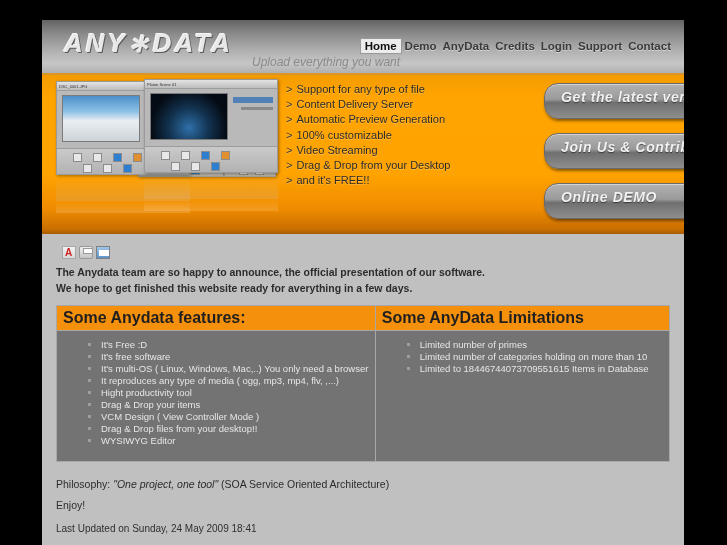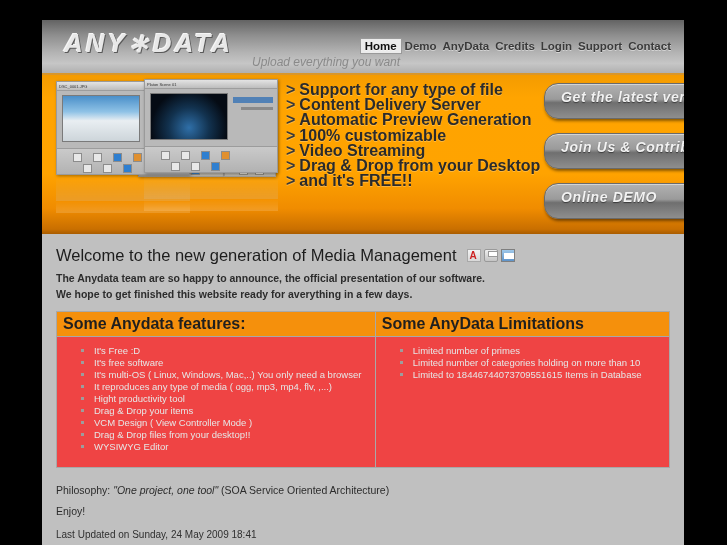--- a/index.html
+++ b/index.html
@@ -108,22 +108,22 @@
     transform: scaleY(-1);
     opacity: .30;
     overflow: hidden;
     filter: blur(0.4px);
   }
   .reflect .rbar { height: 12px; background: linear-gradient(to bottom,rgba(255,255,255,.5),rgba(255,255,255,0)); }
   .reflect .rbox { height: 26px; background: linear-gradient(to bottom, rgba(200,200,200,.65), rgba(255,180,60,0)); }
 
   .features { position: absolute; left: 244px; top: 7px; }
   .feat {
-    font-size: 16px;
-    font-weight: bold;
+    font-size: 11px;
+    font-weight: normal;
     color: #2b2b2b;
     line-height: 15.2px;
     white-space: nowrap;
     text-shadow: 0 1px 0 rgba(255,255,255,.25);
   }
   .feat .gt { color: #3a3a3a; margin-right: 4px; }
 
   .sidebtns { position: absolute; right: -20px; top: 8px; width: 160px; }
   .sbtn {
     width: 158px; height: 36px;
@@ -176,24 +176,24 @@
     background: #f5900c;
     color: #1f1f1f;
     font-size: 16px;
     font-weight: bold;
     text-align: left;
     padding: 3px 6px;
     border: 1px solid #a8a8a8;
     height: 16px;
   }
   .tbl td {
-    background: #ef4444;
+    background: #737373;
     border: 1px solid #a8a8a8;
     vertical-align: top;
-    padding: 8px 0 14px 3px;
+    padding: 8px 0 14px 10px;
     height: 100px;
   }
   .tbl ul { margin: 0; padding-left: 34px; }
   .tbl li {
     color: #e6e6e6;
     font-size: 9.5px;
     line-height: 11.5px;
     list-style: square;
     margin-bottom: .5px;
   }
@@ -317,21 +317,20 @@
     <div class="sidebtns">
       <div class="sbtn">Get the latest version</div>
       <div class="sbtn">Join Us &amp; Contribute</div>
       <div class="sbtn">Online DEMO</div>
     </div>
   </div>
 
   <div class="content">
 
     <h1 class="art-title">
-      <span>Welcome to the new generation of Media Management</span>
       <span class="icons">
         <span class="ibtn pdf"></span>
         <span class="ibtn print"></span>
         <span class="ibtn mail"></span>
       </span>
     </h1>
 
     <p class="art-p">The Anydata team are so happy to announce, the official presentation of our software.</p>
     <p class="art-p">We hope to get finished this website ready for averything in a few days.</p>
 

